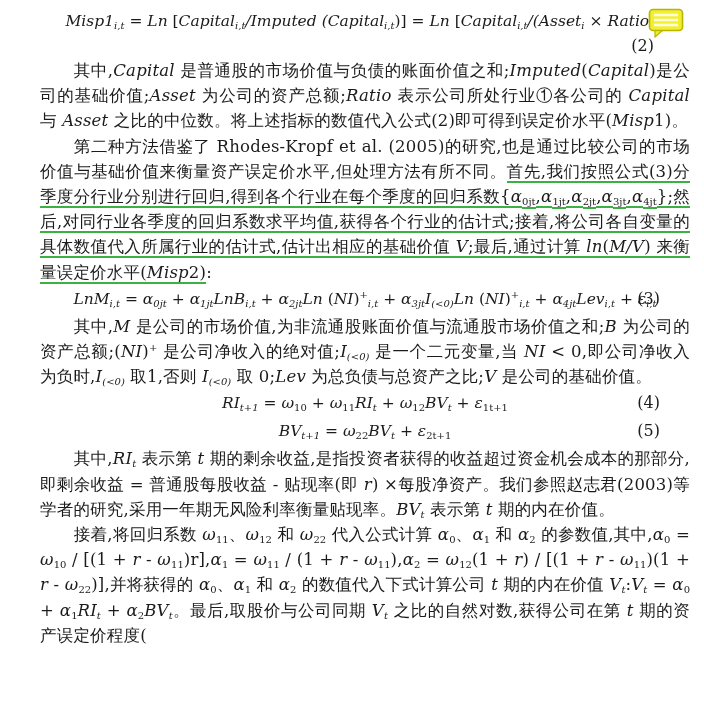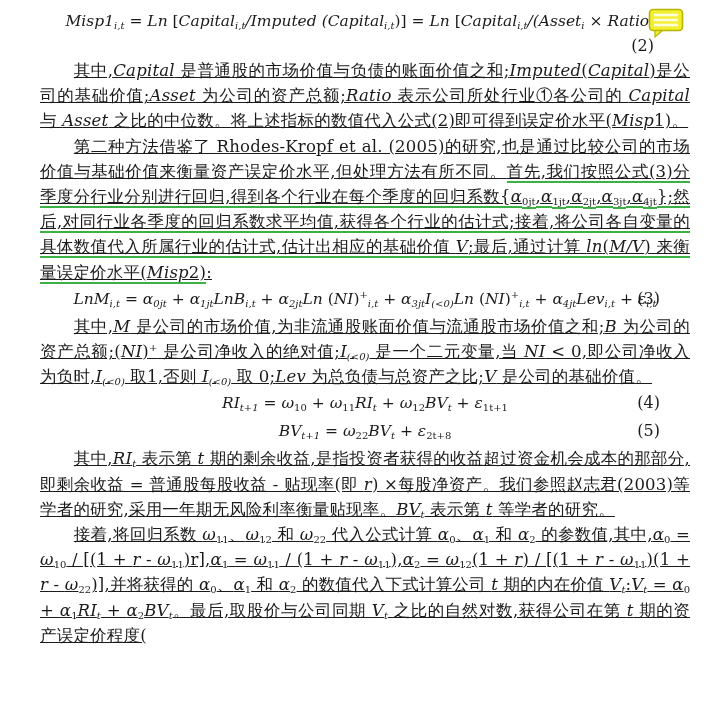--- a/index.html
+++ b/index.html
@@ -5,21 +5,21 @@
   html,body{margin:0;padding:0;}
   body{
     width:704px;height:720px;overflow:hidden;background:#ffffff;
     font-family:"DejaVu Serif","Liberation Serif",serif;
     color:#1b1b1b;
   }
   .page{padding:6px 14px 0 40px;}
   .para{
     margin:0;font-size:16.5px;line-height:25.2px;
     text-align:justify;text-justify:inter-character;
-    text-indent:2.05em;letter-spacing:0.2px;text-decoration:underline;
+    text-indent:2.05em;letter-spacing:0.2px;
   }
   .it{font-style:italic;}
   .gu{border-bottom:2px solid #3cb043;padding-bottom:0px;}
   sub,sup{font-size:10px;line-height:0;letter-spacing:0;}
   sub{vertical-align:-3px;}
   sup{vertical-align:6px;}
   .formula-block{position:relative;margin:2px 0 2px 0;}
   .formula-line{
     position:relative;text-align:center;font-size:15.5px;line-height:26px;
     white-space:nowrap;margin:1px 0 2px 0;
@@ -65,21 +65,21 @@
 
   <p class="para"><span>其中,</span><span class="it">M</span><span> 是公司的市场价值,为非流通股账面价值与流通股市场价值之和;</span><span class="it">B</span><span> 为公司的资产总额;(</span><span class="it">NI</span><span>)</span><sup>+</sup><span> 是公司净收入的绝对值;</span><span class="it">I</span><sub class="it">(&lt;0)</sub><span> 是一个二元变量,当 </span><span class="it">NI</span><span> &lt; 0,即公司净收入为负时,</span><span class="it">I</span><sub class="it">(&lt;0)</sub><span> 取1,否则 </span><span class="it">I</span><sub class="it">(&lt;0)</sub><span> 取 0;</span><span class="it">Lev</span><span> 为总负债与总资产之比;</span><span class="it">V</span><span> 是公司的基础价值。</span></p>
 
 
   <div class="formula-line">
     <span class="formula-content"><span class="it">RI</span><sub class="it">t+1</sub><span> = </span><span class="it">ω</span><sub>10</sub><span> + </span><span class="it">ω</span><sub>11</sub><span class="it">RI</span><sub class="it">t</sub><span> + </span><span class="it">ω</span><sub>12</sub><span class="it">BV</span><sub class="it">t</sub><span> + </span><span class="it">ε</span><sub>1t+1</sub></span>
     <span class="formula-num">(4)</span>
   </div>
 
   <div class="formula-line">
-    <span class="formula-content"><span class="it">BV</span><sub class="it">t+1</sub><span> = </span><span class="it">ω</span><sub>22</sub><span class="it">BV</span><sub class="it">t</sub><span> + </span><span class="it">ε</span><sub>2t+8</sub></span>
+    <span class="formula-content"><span class="it">BV</span><sub class="it">t+1</sub><span> = </span><span class="it">ω</span><sub>22</sub><span class="it">BV</span><sub class="it">t</sub><span> + </span><span class="it">ε</span><sub>2t+1</sub></span>
     <span class="formula-num">(5)</span>
   </div>
 
-  <p class="para"><span>其中,</span><span class="it">RI</span><sub class="it">t</sub><span> 表示第 </span><span class="it">t</span><span> 期的剩余收益,是指投资者获得的收益超过资金机会成本的那部分,即剩余收益 = 普通股每股收益 - 贴现率(即 </span><span class="it">r</span><span>) ×每股净资产。我们参照赵志君(2003)等学者的研究,采用一年期无风险利率衡量贴现率。</span><span class="it">BV</span><sub class="it">t</sub><span> 表示第 </span><span class="it">t</span><span> 等学者的研究。</span></p>
+  <p class="para"><span>其中,</span><span class="it">RI</span><sub class="it">t</sub><span> 表示第 </span><span class="it">t</span><span> 期的剩余收益,是指投资者获得的收益超过资金机会成本的那部分,即剩余收益 = 普通股每股收益 - 贴现率(即 </span><span class="it">r</span><span>) ×每股净资产。我们参照赵志君(2003)等学者的研究,采用一年期无风险利率衡量贴现率。</span><span class="it">BV</span><sub class="it">t</sub><span> 表示第 </span><span class="it">t</span><span> 期的内在价值。</span></p>
 
   <p class="para"><span>接着,将回归系数 </span><span class="it">ω</span><sub>11</sub><span>、</span><span class="it">ω</span><sub>12</sub><span> 和 </span><span class="it">ω</span><sub>22</sub><span> 代入公式计算 </span><span class="it">α</span><sub>0</sub><span>、</span><span class="it">α</span><sub>1</sub><span> 和 </span><span class="it">α</span><sub>2</sub><span> 的参数值,其中,</span><span class="it">α</span><sub>0</sub><span> = </span><span class="it">ω</span><sub>10</sub><span> / [(1 + </span><span class="it">r</span><span> - </span><span class="it">ω</span><sub>11</sub><span>)r],</span><span class="it">α</span><sub>1</sub><span> = </span><span class="it">ω</span><sub>11</sub><span> / (1 + </span><span class="it">r</span><span> - </span><span class="it">ω</span><sub>11</sub><span>),</span><span class="it">α</span><sub>2</sub><span> = </span><span class="it">ω</span><sub>12</sub><span>(1 + </span><span class="it">r</span><span>) / [(1 + </span><span class="it">r</span><span> - </span><span class="it">ω</span><sub>11</sub><span>)(1 + </span><span class="it">r</span><span> - </span><span class="it">ω</span><sub>22</sub><span>)],并将获得的 </span><span class="it">α</span><sub>0</sub><span>、</span><span class="it">α</span><sub>1</sub><span> 和 </span><span class="it">α</span><sub>2</sub><span> 的数值代入下式计算公司 </span><span class="it">t</span><span> 期的内在价值 </span><span class="it">V</span><sub class="it">t</sub><span>:</span><span class="it">V</span><sub class="it">t</sub><span> = </span><span class="it">α</span><sub>0</sub><span> + </span><span class="it">α</span><sub>1</sub><span class="it">RI</span><sub class="it">t</sub><span> + </span><span class="it">α</span><sub>2</sub><span class="it">BV</span><sub class="it">t</sub><span>。最后,取股价与公司同期 </span><span class="it">V</span><sub class="it">t</sub><span> 之比的自然对数,获得公司在第 </span><span class="it">t</span><span> 期的资产误定价程度(</span></p>
 
 </div>
 
 </body></html>

